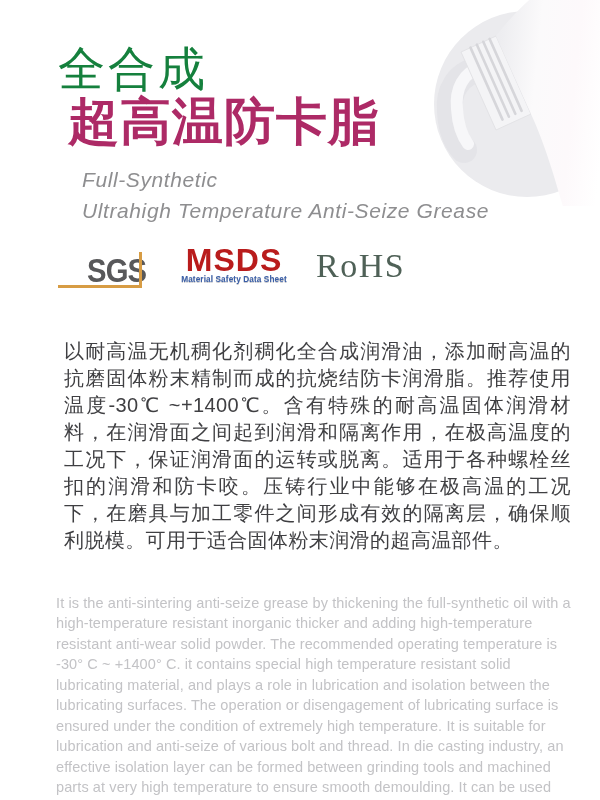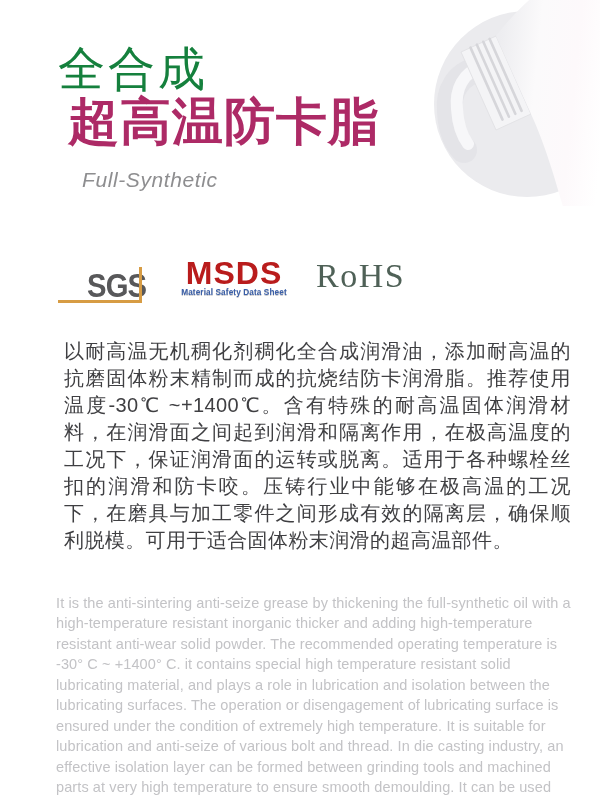--- a/index.html
+++ b/index.html
@@ -33,22 +33,22 @@
   .subtitle-en{
     position:absolute; left:50px; top:164px;
     font-size:21px; line-height:31px;
     font-style:italic; color:#8e8e90;
     letter-spacing:0.6px;
     margin-left:32px;
   }
 
   
   .logos{
-    position:absolute; left:58px; top:259px;
-    display:flex; align-items:flex-start;
+    position:absolute; left:58px; top:244px;
+    display:flex; align-items:center;
   }
   .logo-sgs{
     position:relative; width:84px; height:44px;
     margin-right:32px;
   }
   .logo-sgs .sgs-text{
     position:absolute; left:29px; bottom:3px;
     font-size:34px; line-height:30px; font-weight:700;
     color:#58585a; letter-spacing:-1px;
     transform:scaleX(.86); transform-origin:left bottom;
@@ -126,20 +126,21 @@
   </g>
   <g>
     <path d="M 158,-6 L 226,-6 L 226,210 L 186,210 C 174,168 165,140 153,114 L 118,36 C 131,19 144,6 158,-6 Z" fill="url(#bodyGrad)"></path>
   </g>
 </svg>
 
 <div class="title-cn1">全合成</div>
 <div class="title-cn2">超高温防卡脂</div>
 <div class="subtitle-en">
   <div>Full-Synthetic</div>
+  <div>Ultrahigh Temperature Anti-Seize Grease</div>
 </div>
 
 <div class="logos">
   <div class="logo-sgs">
     <span class="sgs-text">SGS</span>
     <span class="sgs-hline"></span>
     <span class="sgs-vline"></span>
   </div>
   <div class="logo-msds">
     <div class="msds-text">MSDS</div>

